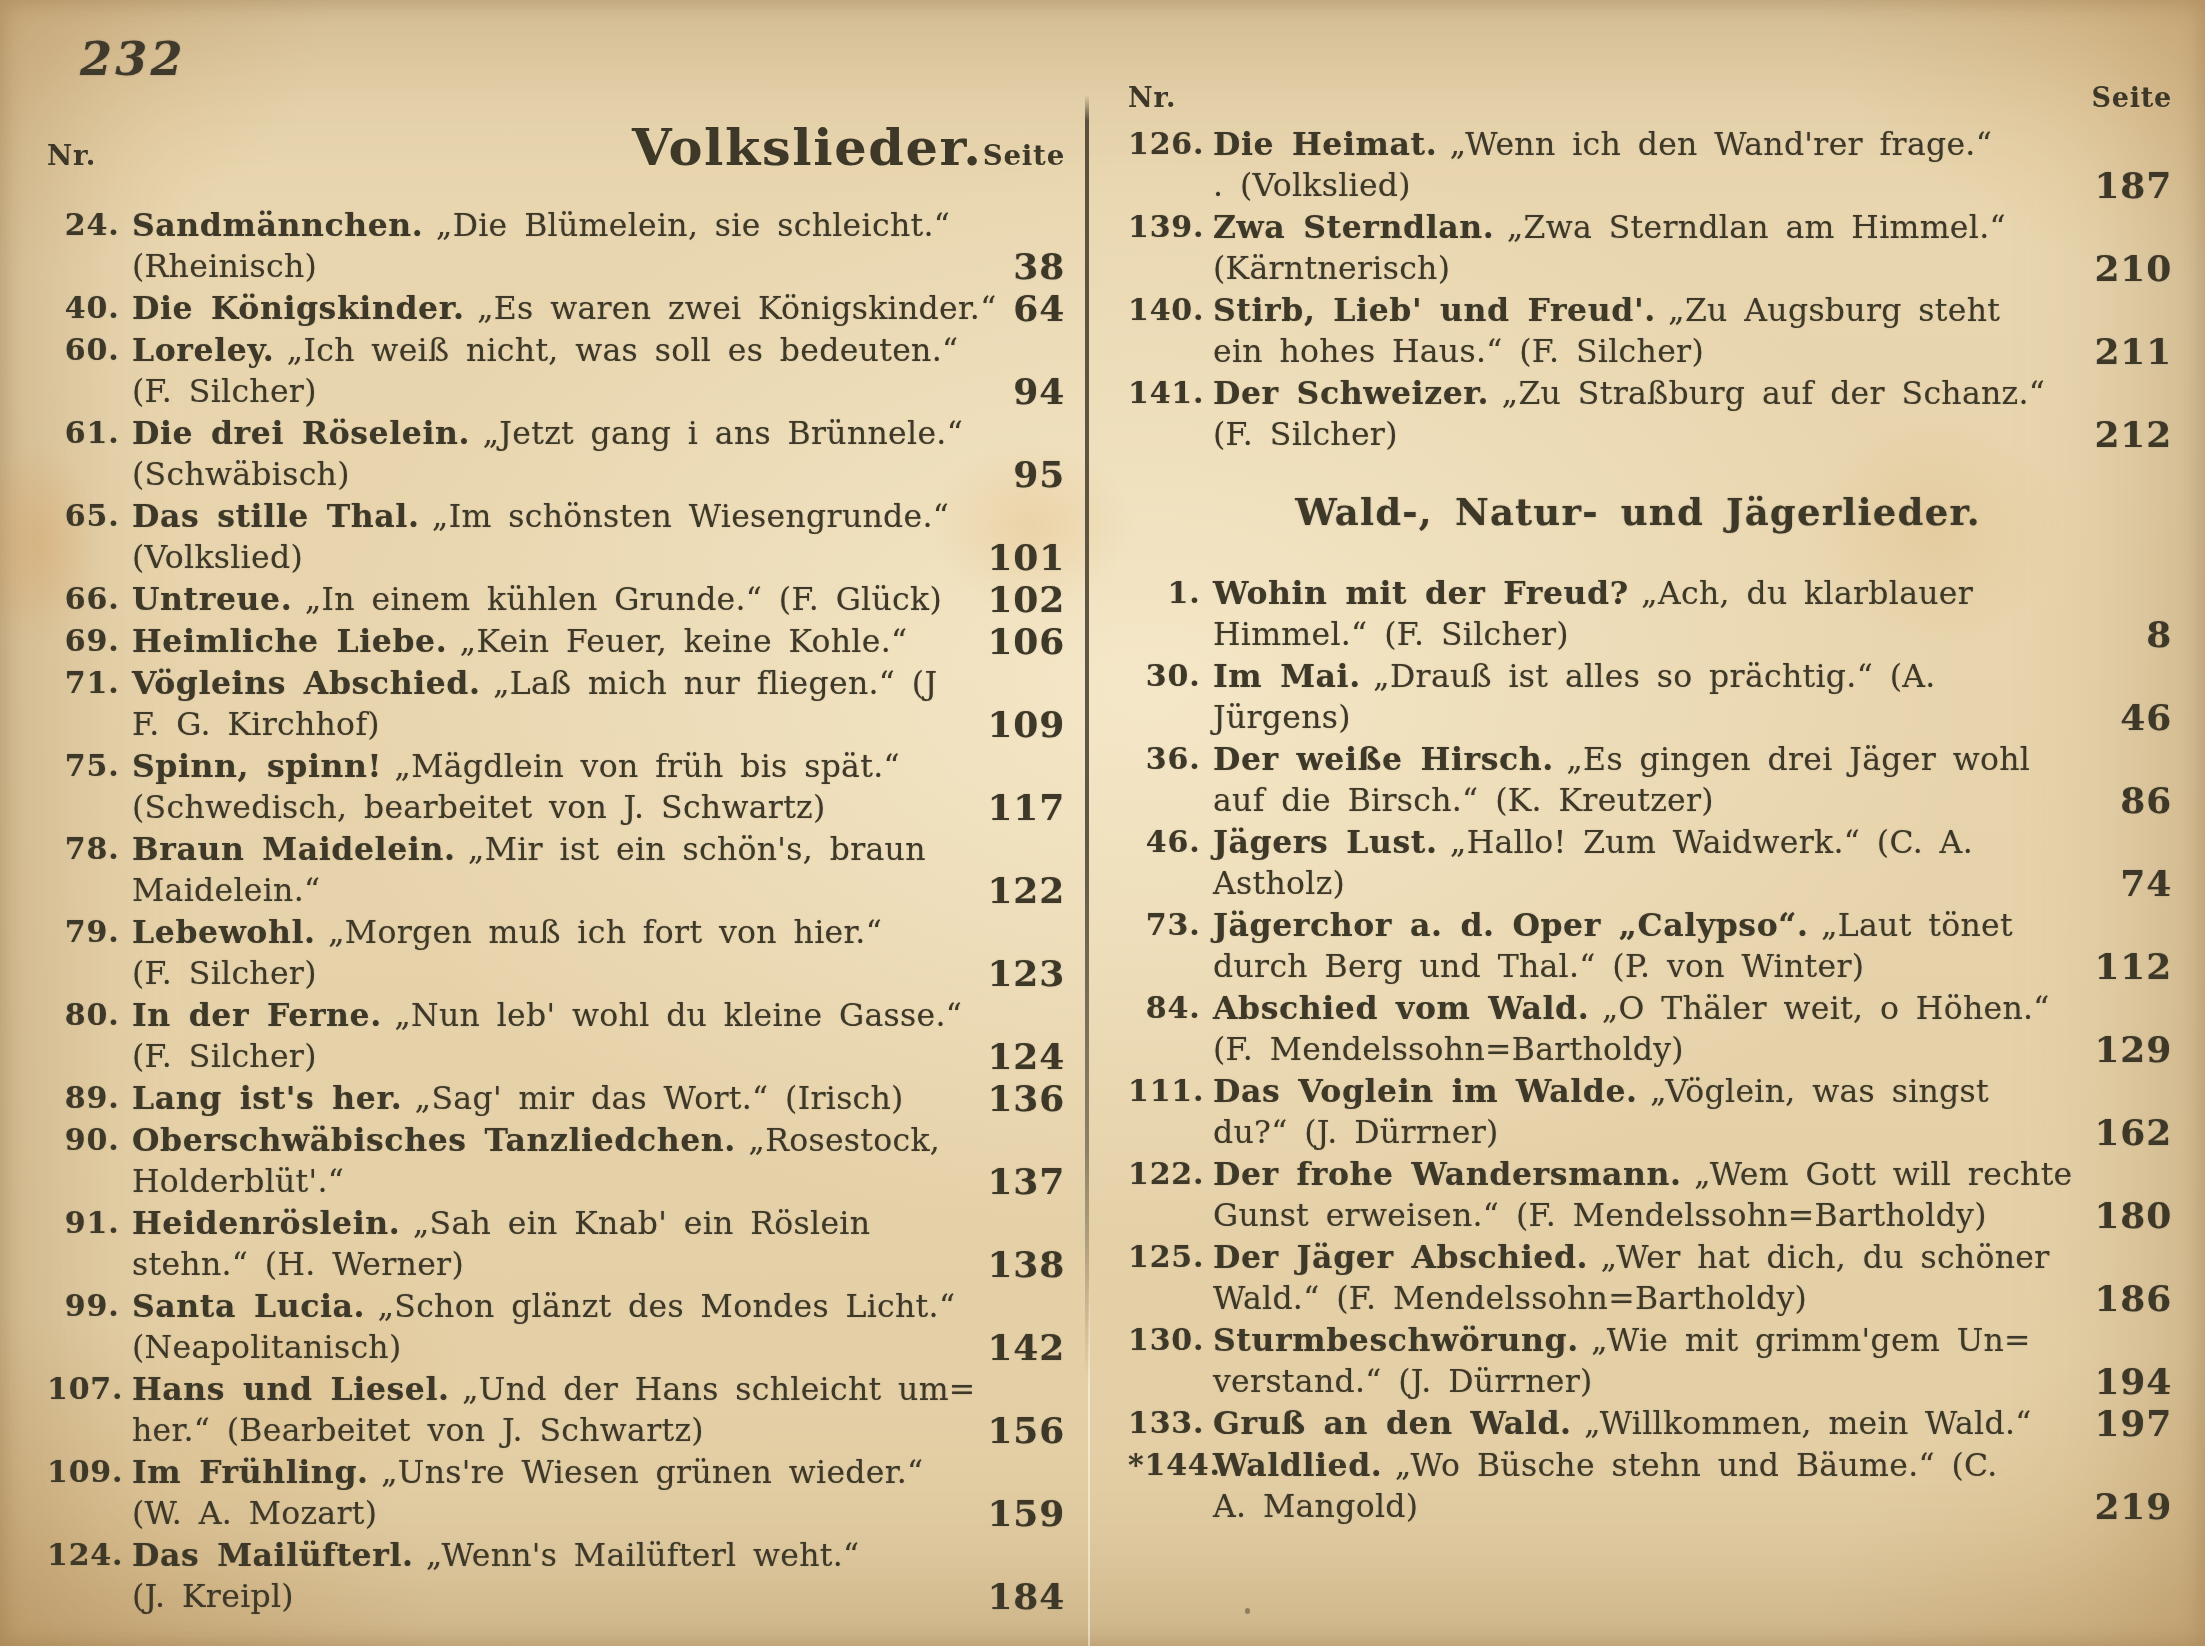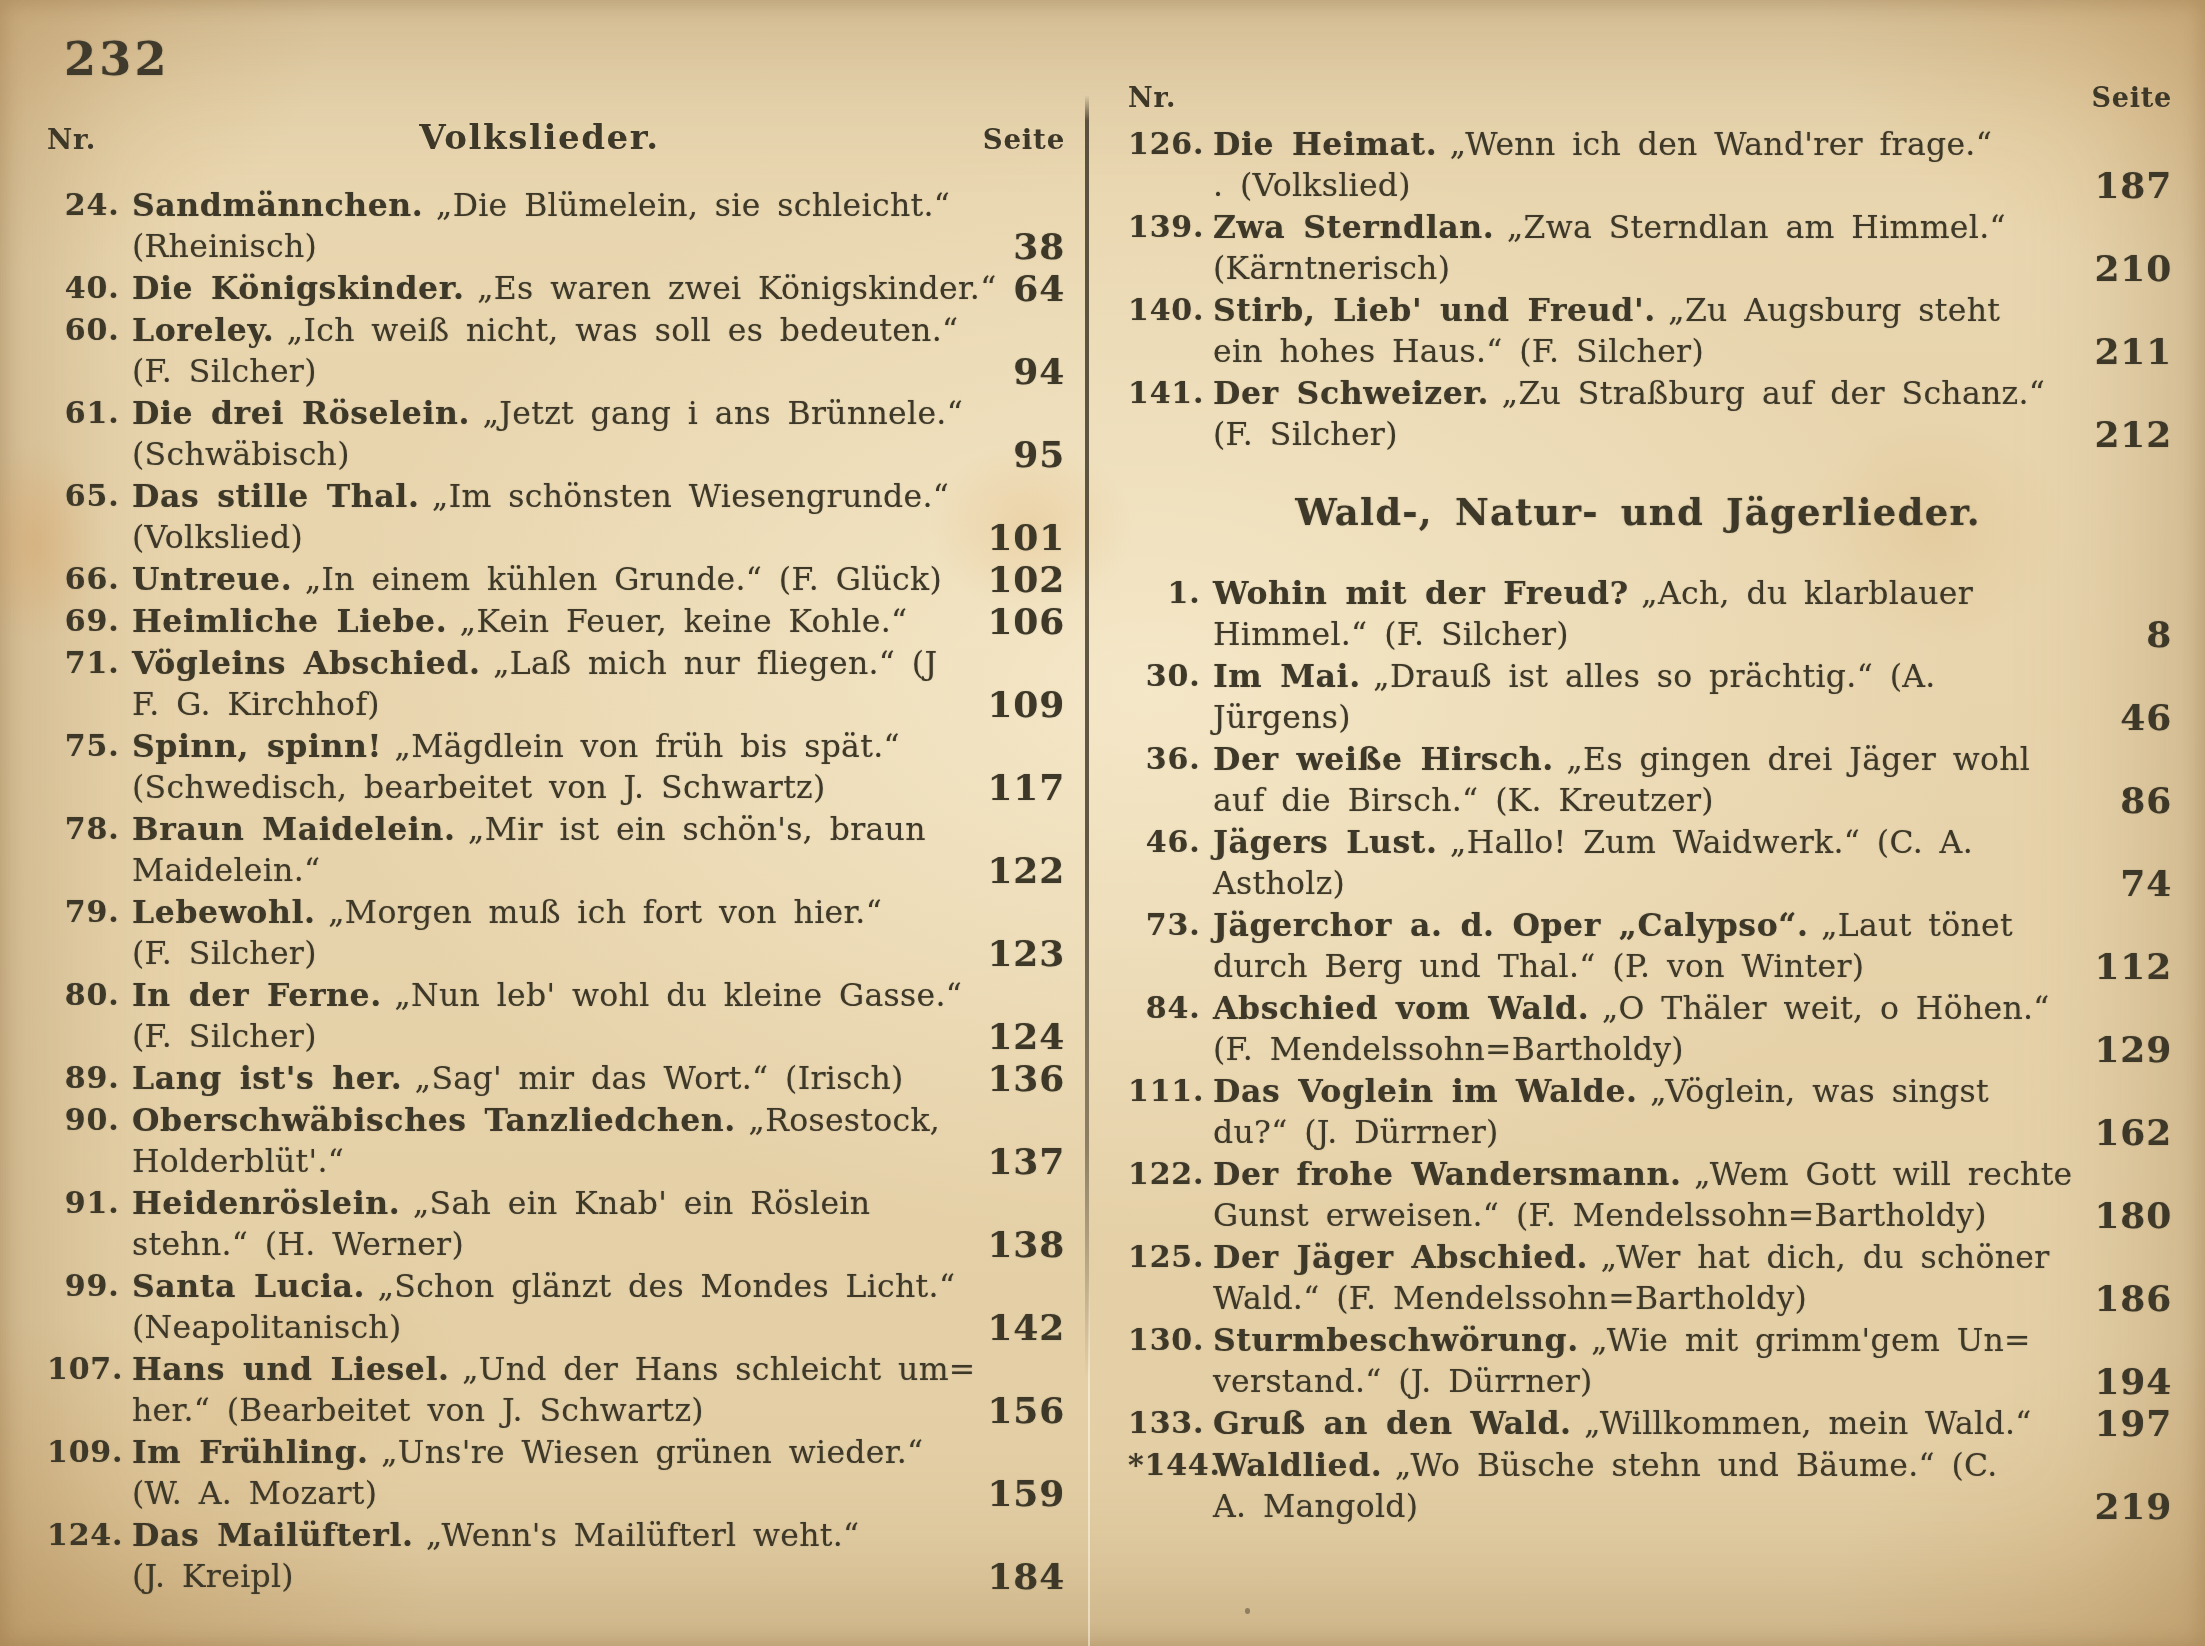--- a/index.html
+++ b/index.html
@@ -21,30 +21,30 @@
     background:radial-gradient(ellipse, rgba(212,133,52,0.22), rgba(212,133,52,0) 70%);}
   .stain-mid{left:929px;top:441px;width:205px;height:173px;border-radius:50%;
     background:radial-gradient(ellipse, rgba(214,152,74,0.20), rgba(214,152,74,0) 70%);}
   .stain-right{left:1804px;top:410px;width:260px;height:236px;border-radius:50%;
     background:radial-gradient(ellipse, rgba(210,158,86,0.16), rgba(210,158,86,0) 70%);}
   .stain-bottom{left:134px;top:1229px;width:331px;height:299px;border-radius:50%;
     background:radial-gradient(ellipse, rgba(203,148,76,0.15), rgba(203,148,76,0) 70%);}
   .speck{position:absolute;left:1245px;top:1608px;width:4.7px;height:5.5px;border-radius:50%;
     background:rgba(88,78,56,0.55);}
 
-  .pagenum{position:absolute;left:64px;top:31.5px;font-size:46px;font-weight:bold;
-    letter-spacing:3.2px;color:#3f3a2c;text-shadow:0 0 1.6px rgba(63,58,44,0.4);}
+  .pagenum{position:absolute;left:80px;top:31.5px;font-size:46px;font-weight:bold;
+    letter-spacing:3.2px;color:#3f3a2c;text-shadow:0 0 1.6px rgba(63,58,44,0.4);font-style:italic;}
 
   
   .col{position:absolute;}
   .col-left{left:47px;top:117px;width:1018px;}
   .col-right{left:1128px;top:82px;width:1044px;}
   .col-head{display:flex;align-items:baseline;font-weight:bold;}
   .col-head .lbl{font-size:27.6px;letter-spacing:0.8px;}
-  .col-head .mid{flex:1;text-align:center;font-size:34px;letter-spacing:1.6px;word-spacing:6.3px;}
+  .col-head .mid{flex:1;text-align:right;font-size:51px;letter-spacing:1.6px;word-spacing:6.3px;}
   .col-head-right{display:flex;justify-content:space-between;align-items:baseline;
     font-weight:bold;margin-bottom:9.5px;}
   .col-head-right .lbl{font-size:27px;letter-spacing:0.8px;}
   .head-gap{height:27px;}
 
   .entries{}
   .entry{display:flex;align-items:flex-start;font-size:31.5px;line-height:41px;
     letter-spacing:0.3px;word-spacing:6.3px;text-shadow:0 0 1.2px rgba(58,52,36,0.38);}
   .entry .nr{width:85px;min-width:85px;text-align:right;padding-right:12.6px;
     font-weight:bold;font-size:30px;letter-spacing:0.8px;box-sizing:border-box;}

